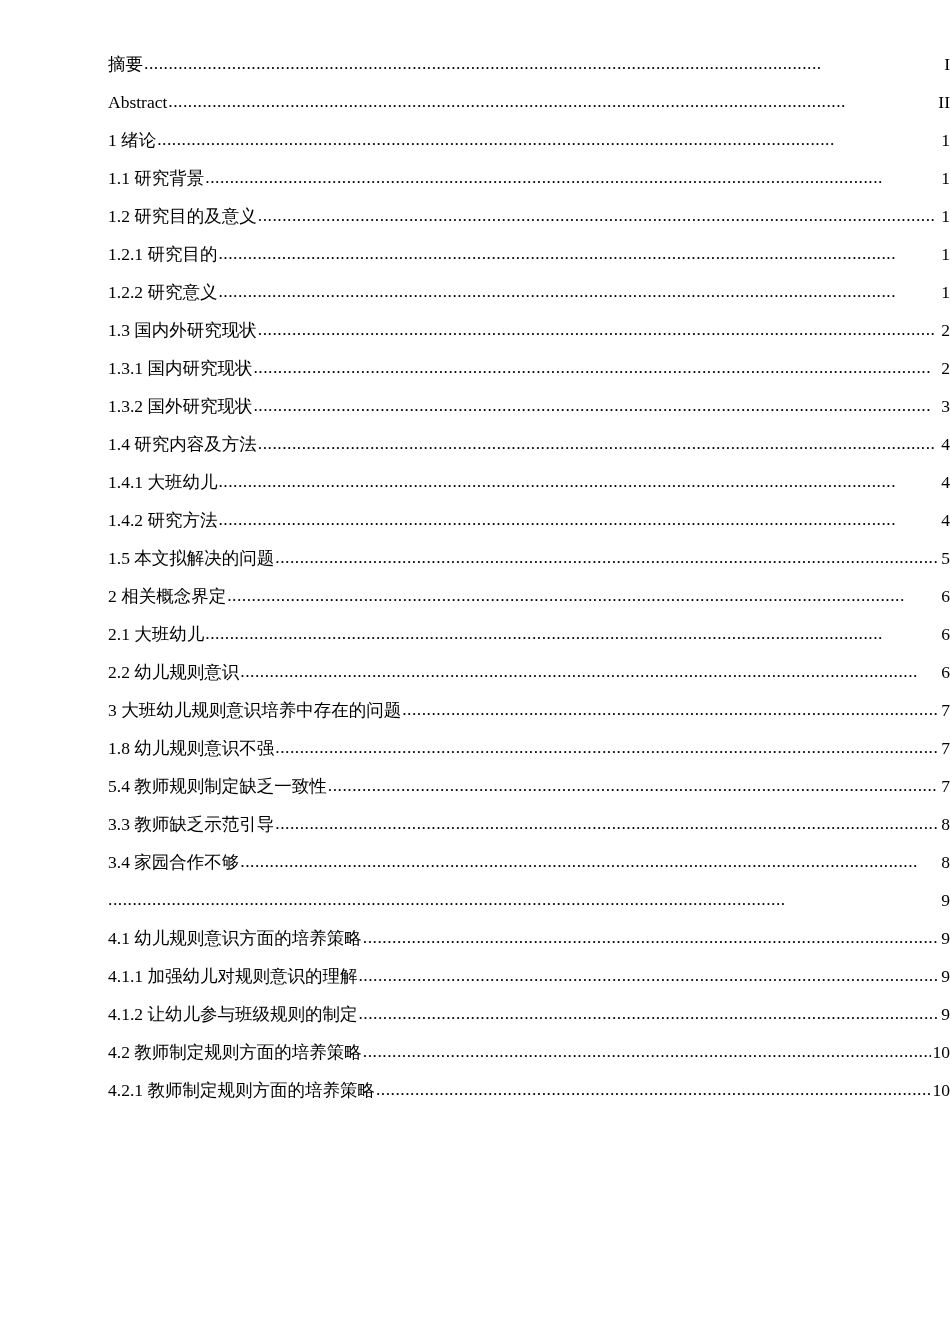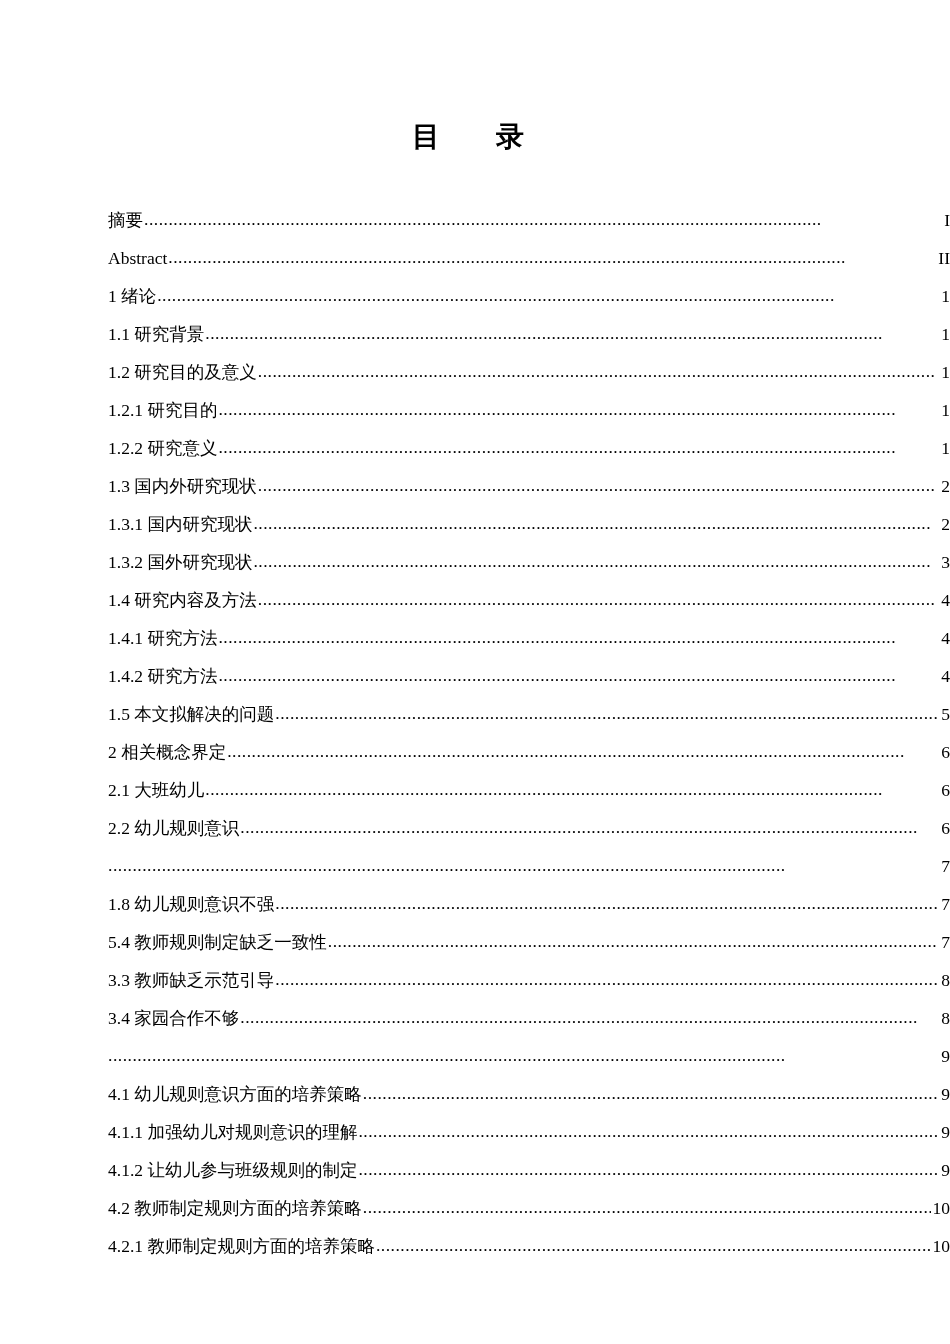--- a/index.html
+++ b/index.html
@@ -64,21 +64,20 @@
     padding-left: 2px;
     text-align: right;
     min-width: 10px;
   }
 </style>
 </head>
 <body>
 
 <div class="page">
 
-  <div class="doc-title">目　录</div>
 
   <div class="toc">
       <div class="toc-entry">
         <span class="toc-label">摘要</span>
         <span class="toc-dots">...........................................................................................................................................</span>
         <span></span>
         <span class="toc-page">I</span>
       </div>
       <div class="toc-entry">
         <span class="toc-label">Abstract</span>
@@ -134,21 +133,21 @@
         <span></span>
         <span class="toc-page">3</span>
       </div>
       <div class="toc-entry">
         <span class="toc-label">1.4 研究内容及方法</span>
         <span class="toc-dots">...........................................................................................................................................</span>
         <span> </span>
         <span class="toc-page">4</span>
       </div>
       <div class="toc-entry">
-        <span class="toc-label">1.4.1 研究方法</span>
+        <span class="toc-label">1.4.1 大班幼儿</span>
         <span class="toc-dots">...........................................................................................................................................</span>
         <span> </span>
         <span class="toc-page">4</span>
       </div>
       <div class="toc-entry">
         <span class="toc-label">1.4.2 研究方法</span>
         <span class="toc-dots">...........................................................................................................................................</span>
         <span> </span>
         <span class="toc-page">4</span>
       </div>
@@ -170,20 +169,21 @@
         <span> </span>
         <span class="toc-page">6</span>
       </div>
       <div class="toc-entry">
         <span class="toc-label">2.2 幼儿规则意识</span>
         <span class="toc-dots">...........................................................................................................................................</span>
         <span> </span>
         <span class="toc-page">6</span>
       </div>
       <div class="toc-entry">
+        <span class="toc-label">3 大班幼儿规则意识培养中存在的问题</span>
         <span class="toc-dots">...........................................................................................................................................</span>
         <span> </span>
         <span class="toc-page">7</span>
       </div>
       <div class="toc-entry">
         <span class="toc-label">1.8 幼儿规则意识不强</span>
         <span class="toc-dots">...........................................................................................................................................</span>
         <span> </span>
         <span class="toc-page">7</span>
       </div>

